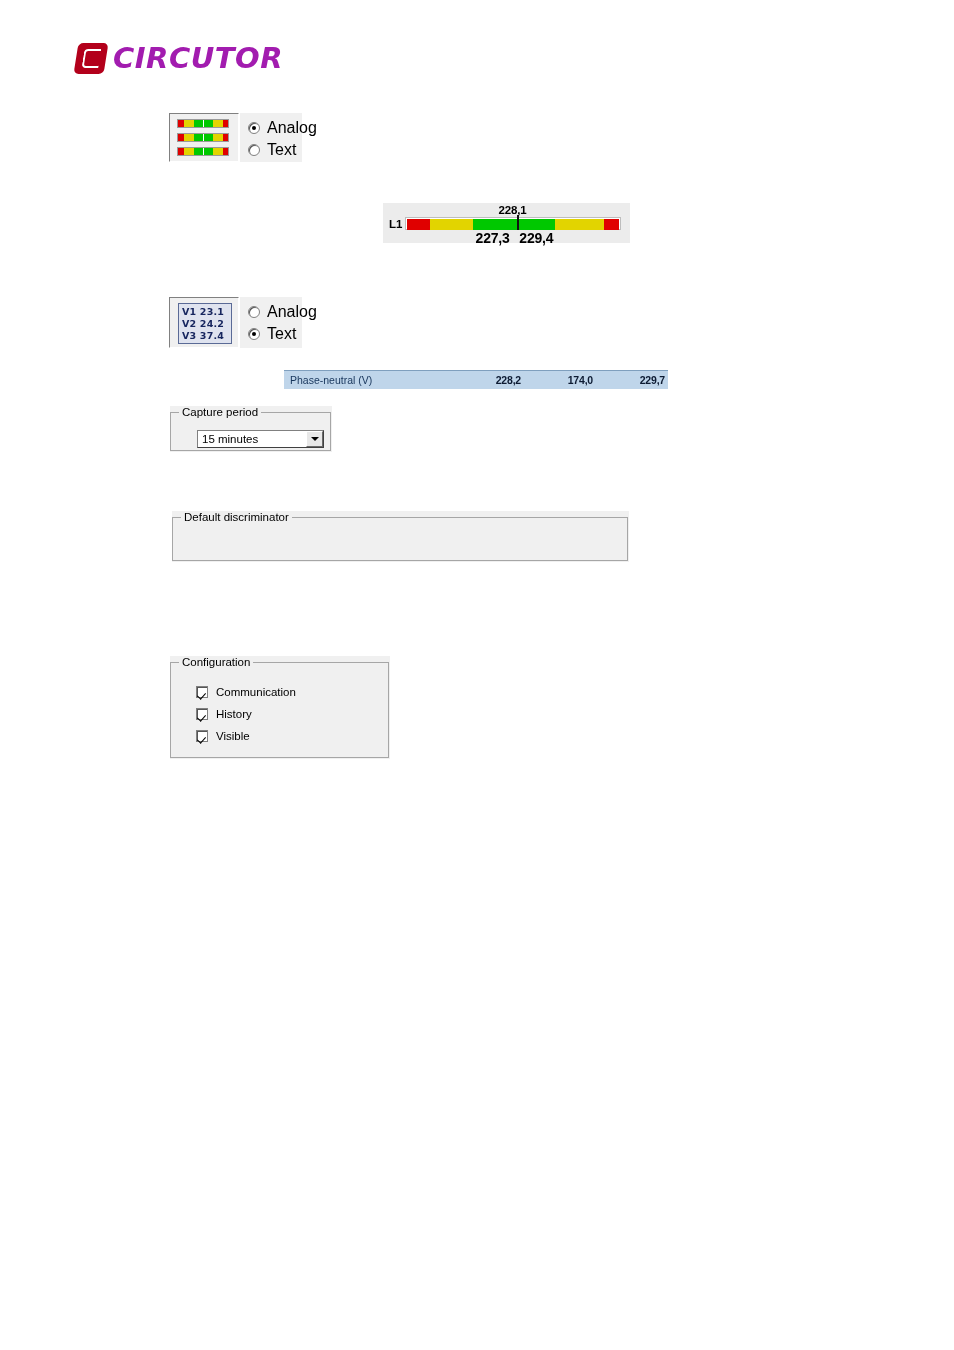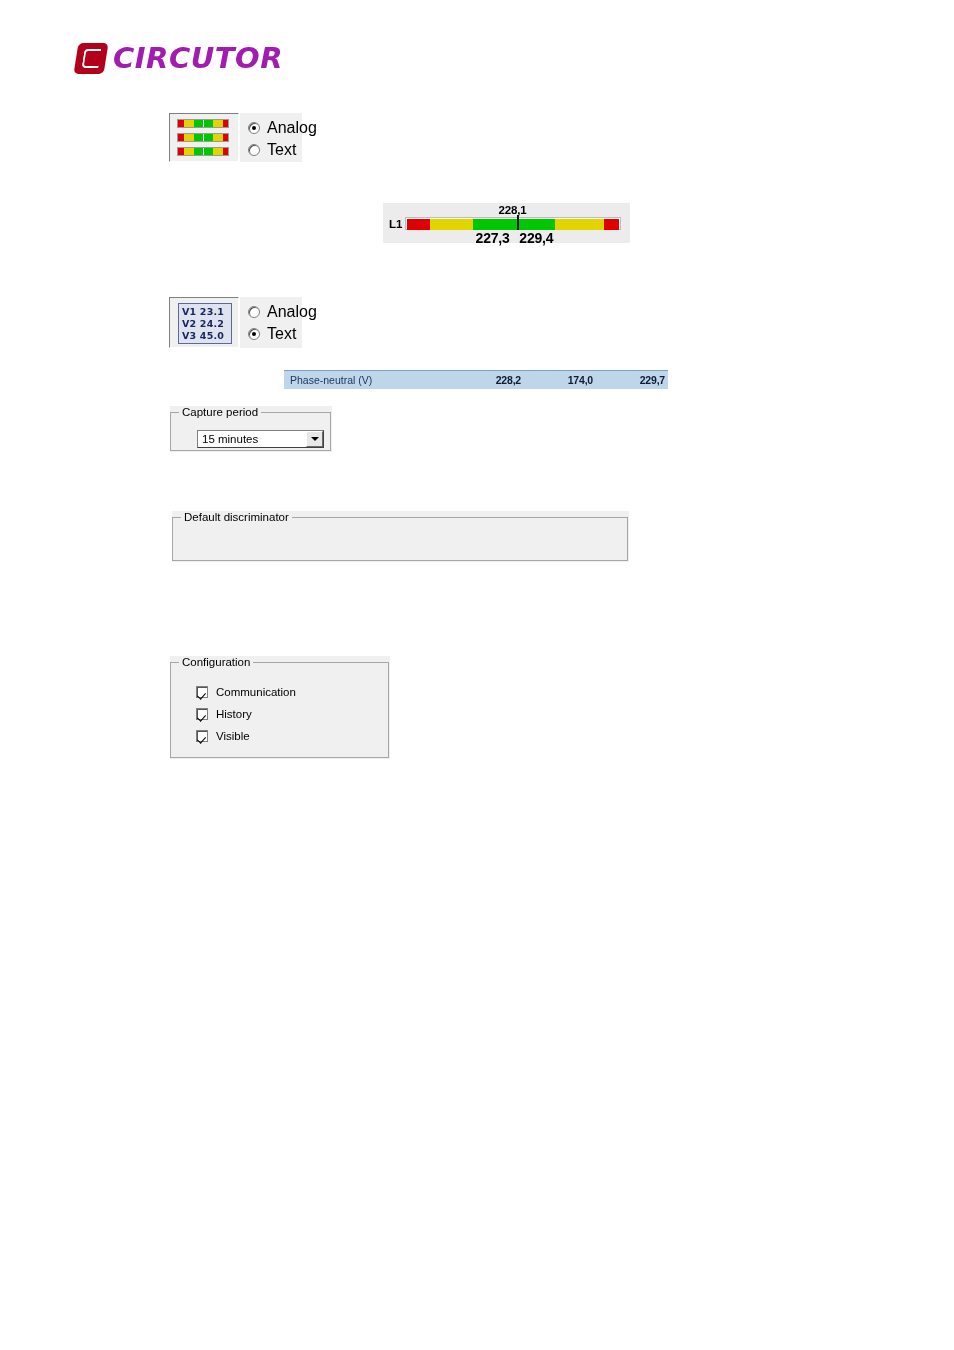--- a/index.html
+++ b/index.html
@@ -408,21 +408,21 @@
   <div id="gauge-bottom">
     <span>227,3</span>
     <span>229,4</span>
   </div>
 </div>
 
 <div class="win-panel sunken" style="position:absolute; left:169px; top:297px; width:70px; height:51px;"></div>
 <div id="text-preview">
   <div>V1 23.1</div>
   <div>V2 24.2</div>
-  <div>V3 45.0</div>
+  <div>V3 37.4</div>
 </div>
 
 <div class="win-panel" style="position:absolute; left:240px; top:297px; width:62px; height:51px; padding:7px 0 0 8px;">
   <div class="radio-row">
     <span class="radio"></span>
     <span class="radio-label">Analog</span>
   </div>
   <div class="radio-row">
     <span class="radio checked"></span>
     <span class="radio-label">Text</span>

